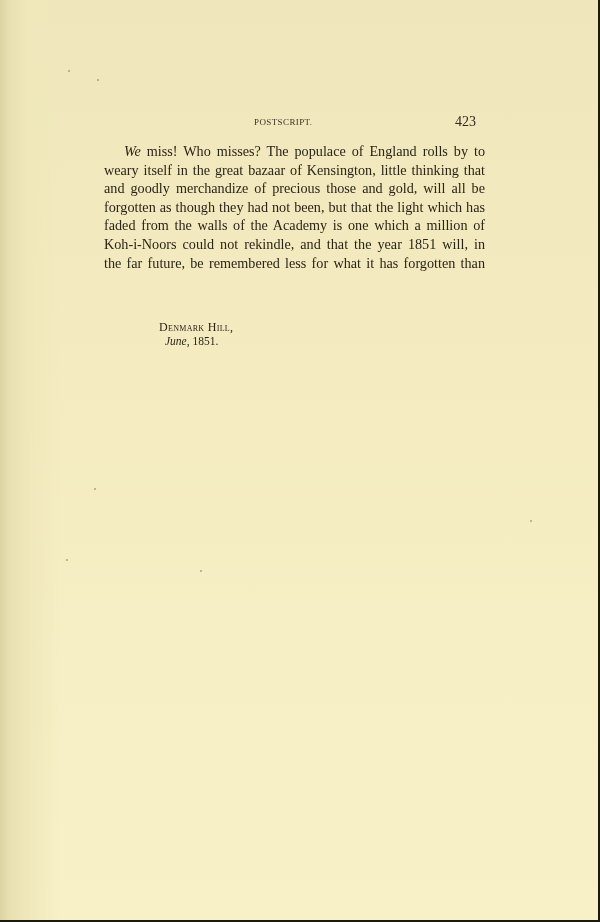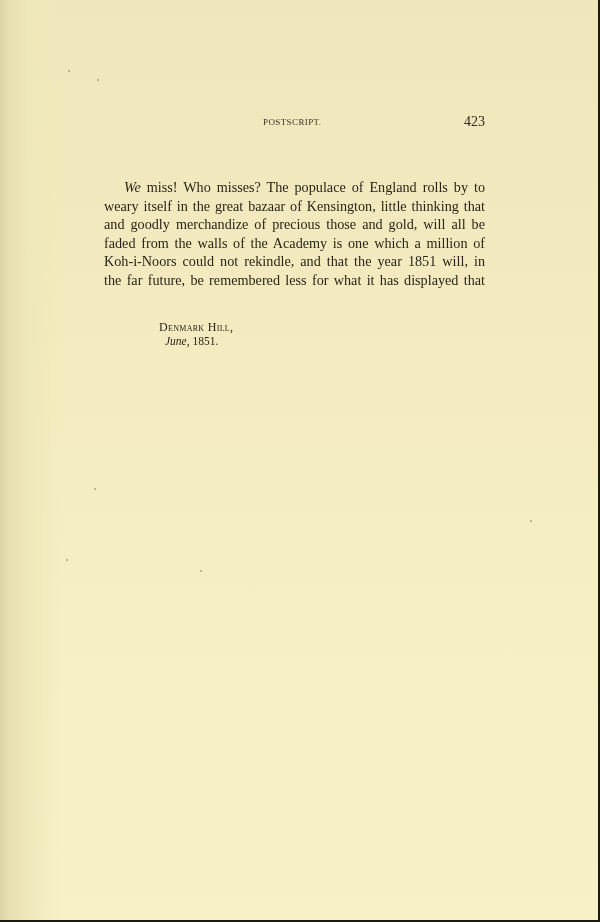--- a/index.html
+++ b/index.html
@@ -12,41 +12,41 @@
       width: 598px; height: 920px;
       background:
         linear-gradient(90deg, #ddd4a5 0px, #e8e0b2 10px, #efe8bb 28px, rgba(0,0,0,0) 60px),
         linear-gradient(180deg, #efe7bb 0%, #f4ecc0 40%, #f8f1c8 100%);
       border-right: 2px solid #1a1a10;
       border-bottom: 2px solid #1a1a10;
       font-family: "Liberation Serif", "DejaVu Serif", serif;
       color: #2a2418;
     }
     .running-head {
-      position: absolute; top: 116px; left: 101px; width: 384px; height: 16px;
+      position: absolute; top: 116px; left: 92px; width: 384px; height: 16px;
     }
     .running-title {
       position: absolute; left: 162px; top: 1px;
       font-size: 9px; letter-spacing: 0.4px; text-transform: uppercase;
       color: #3a3326;
     }
     .page-number {
       position: absolute; right: 0; top: -2px;
       font-size: 14px; color: #2f2a1e;
     }
     .body-text {
       position: absolute; left: 104px; top: 142px; width: 381px;
       font-size: 14.2px; line-height: 18.6px;
       text-align: justify; color: #2a2418;
     }
     .body-text .line {
       display: block; text-align: justify; text-align-last: justify;
       white-space: nowrap; height: 18.6px;
     }
-    .body-text .line.first { padding-left: 20px; margin-top: 36px; }
+    .body-text .line.first { padding-left: 20px; }
     .body-text .line.last { text-align-last: left; }
     .body-text .line span { white-space: normal; }
     .signoff {
       position: absolute; left: 127px; top: 320px;
       font-size: 11.5px; line-height: 14px; color: #2a2418;
     }
     .signoff .place { font-variant: small-caps; font-size: 12px; letter-spacing: 0.3px; margin-left: 32px; }
     .signoff .date { padding-left: 38px; }
     .signoff .date i { font-style: italic; }
     .speck { position: absolute; width: 2px; height: 2px; background: #7a7050; border-radius: 50%; opacity: 0.6; }
@@ -58,23 +58,24 @@
 
   <div class="running-head">
     <span class="running-title">POSTSCRIPT.</span>
     <span class="page-number">423</span>
   </div>
 
   <div class="body-text">
     <span class="line first"><span><i>We</i><span> miss!  Who misses?  The populace of England rolls by to</span></span></span>
     <span class="line">weary itself in the great bazaar of Kensington, little thinking that</span>
     <span class="line">and goodly merchandize of precious those and gold, will all be</span>
+    <span class="line">forgotten as though they had not been, but that the light which has</span>
     <span class="line">faded from the walls of the Academy is one which a million of</span>
     <span class="line">Koh-i-Noors could not rekindle, and that the year 1851 will, in</span>
-    <span class="line">the far future, be remembered less for what it has displayed that</span>
+    <span class="line">the far future, be remembered less for what it has forgotten than</span>
   </div>
 
   <div class="signoff">
     <div class="place">Denmark Hill,</div>
     <div class="date"><i>June</i><span>, 1851.</span></div>
   </div>
 
   <div class="speck" style="left:97px;top:79px;"></div>
   <div class="speck" style="left:68px;top:70px;"></div>
   <div class="speck" style="left:94px;top:488px;"></div>

